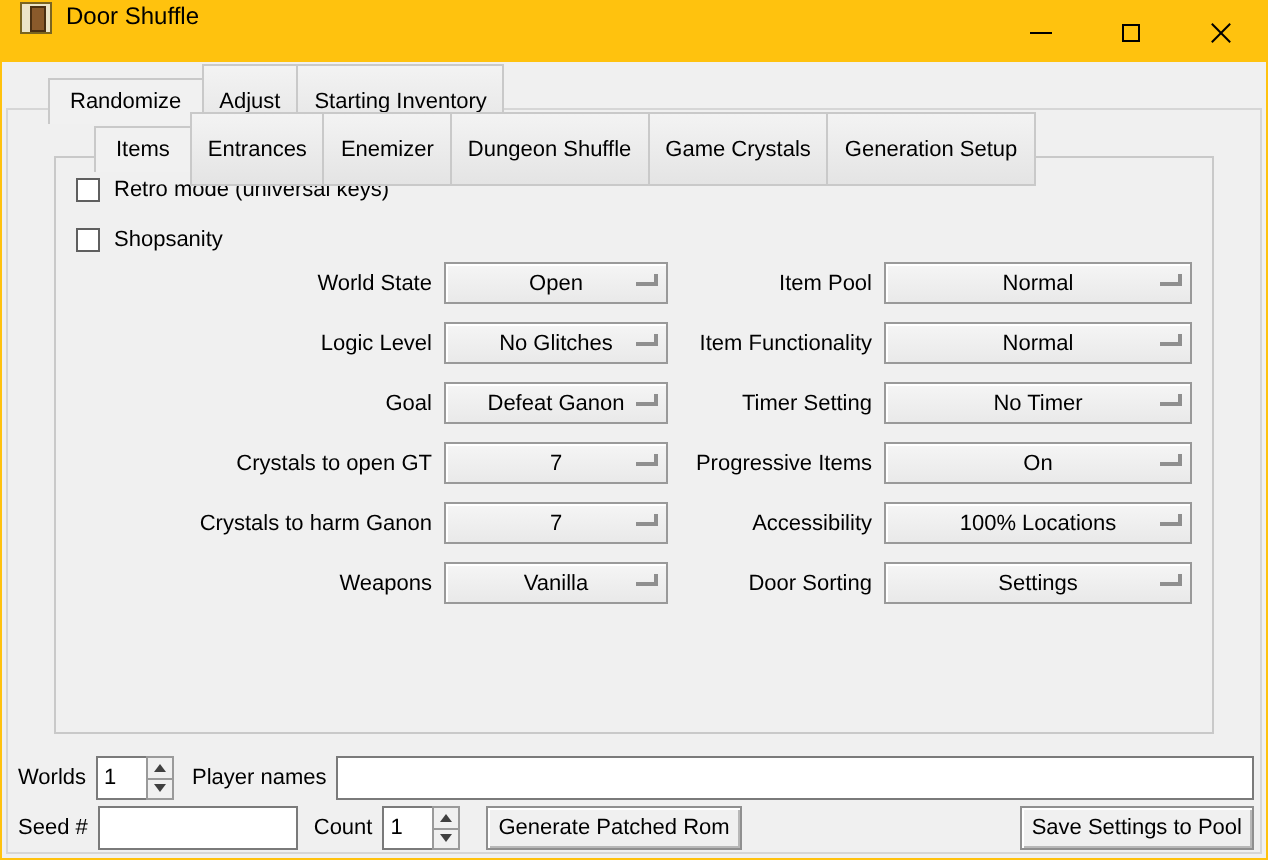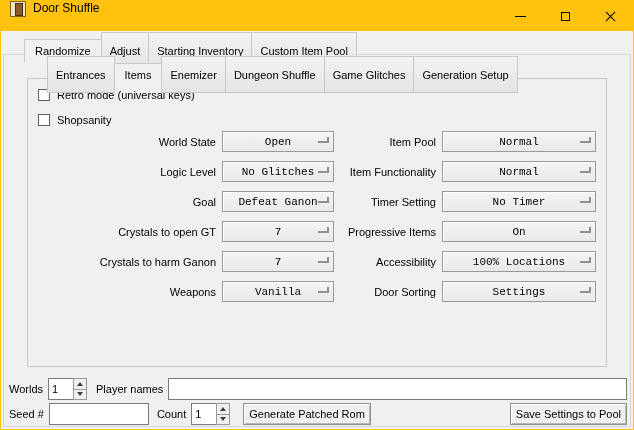--- a/index.html
+++ b/index.html
@@ -49,21 +49,21 @@
     position:absolute; left:4px; top:52px;
     display:grid; grid-template-columns:184px 112px 96px 154px;
     column-gap:6px; row-gap:9px; align-items:center;
   }
   .flabel { font-size:11px; text-align:right; white-space:nowrap; }
   .dropdown {
     position:relative; height:21px; box-sizing:border-box; border:1px solid #999;
     background:linear-gradient(#f5f5f5,#e9e9e9); box-shadow:inset 1px 1px 0 #fff;
     display:flex; align-items:center; justify-content:center; font-size:11px; cursor:default;
   }
-  .dd-value { white-space:nowrap;font-family:Liberation Mono, monospace; }
+  .dd-value { white-space:nowrap; }
   .dd-indicator { position:absolute; right:4px; top:5px; width:11px; height:6px; box-sizing:border-box;
     border-bottom:2px solid #8f8f8f; border-right:2px solid #8f8f8f; }
   
   .bottom-row { position:absolute; left:8px; right:6px; display:flex; align-items:center; z-index:2; }
   .row1 { top:377px; height:22px; }
   .row2 { top:402px; height:22px; }
   .lbl { font-size:11px; margin-right:5px; white-space:nowrap; }
   .entry { height:22px; box-sizing:border-box; border:1px solid #7a7a7a; background:#fff;
     font-family:"Liberation Sans", sans-serif; font-size:11px; padding:0 3px; outline:none; }
   .grow { flex:1 1 auto; min-width:40px; }
@@ -108,29 +108,28 @@
         </div>
     </div>
   </div>
 
   <div class="outer-pane"></div>
 
   <div class="tabs top-tabs">
     <div class="tab active">Randomize</div>
     <div class="tab">Adjust</div>
     <div class="tab">Starting Inventory</div>
-    <div class="tab">Custom Item Pool</div>
   </div>
 
   <div class="tabs inner-tabs">
+    <div class="tab active">Items</div>
     <div class="tab">Entrances</div>
-    <div class="tab active">Items</div>
     <div class="tab">Enemizer</div>
     <div class="tab">Dungeon Shuffle</div>
-    <div class="tab">Game Glitches</div>
+    <div class="tab">Game Crystals</div>
     <div class="tab">Generation Setup</div>
   </div>
 
   <div class="inner-pane">
 
     <div class="check-row r1">
       <span class="checkbox"></span>
       <span class="check-label">Retro mode (universal keys)</span>
     </div>
     <div class="check-row r2">

